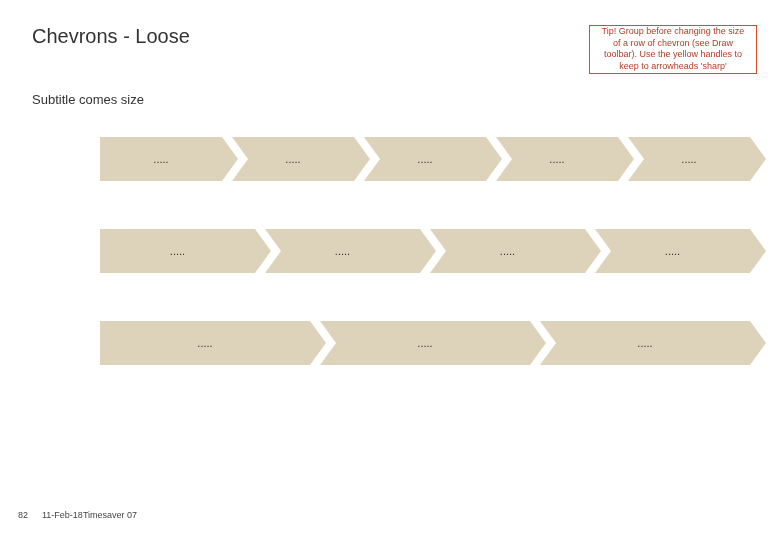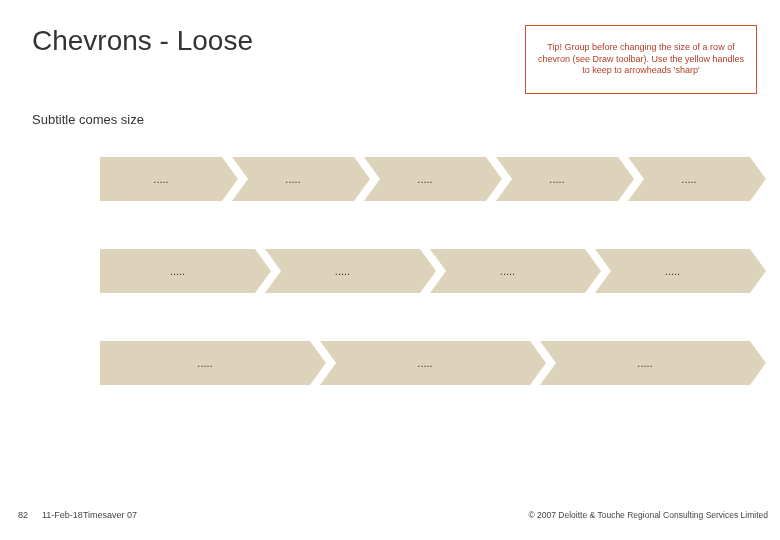--- a/index.html
+++ b/index.html
@@ -11,31 +11,31 @@
     position: relative;
     overflow: hidden;
   }
   .header-row {
     display: flex;
     justify-content: space-between;
     align-items: flex-start;
     padding: 25px 23px 0 32px;
   }
   .title {
-    font-size: 28px;
+    font-size: 20px;
     color: #333;
     font-weight: normal;
   }
   .tip-box {
     border: 1px solid #d94a2f;
-    padding: 16px 8px;
+    padding: 0 8px;
     font-size: 9px;
     color: #b53d26;
     text-align: center;
-    width: 232px;
+    width: 168px;
     line-height: 1.3;
   }
   .subtitle {
     padding: 18px 0 0 32px;
     font-size: 13px;
     color: #333;
   }
   .rows-area {
     padding: 30px 30px 0 100px;
   }
@@ -116,14 +116,13 @@
       <div class="chevron first">.....</div>
       <div class="chevron">.....</div>
       <div class="chevron">.....</div>
     </div>
   </div>
 
 <div class="footer">
   <span class="page">82</span>
   <span class="date">11-Feb-18</span>
   <span class="proj">Timesaver 07</span>
-  <span class="copy">© 2007 Deloitte &amp; Touche Regional Consulting Services Limited</span>
 </div>
 
 </body></html>

